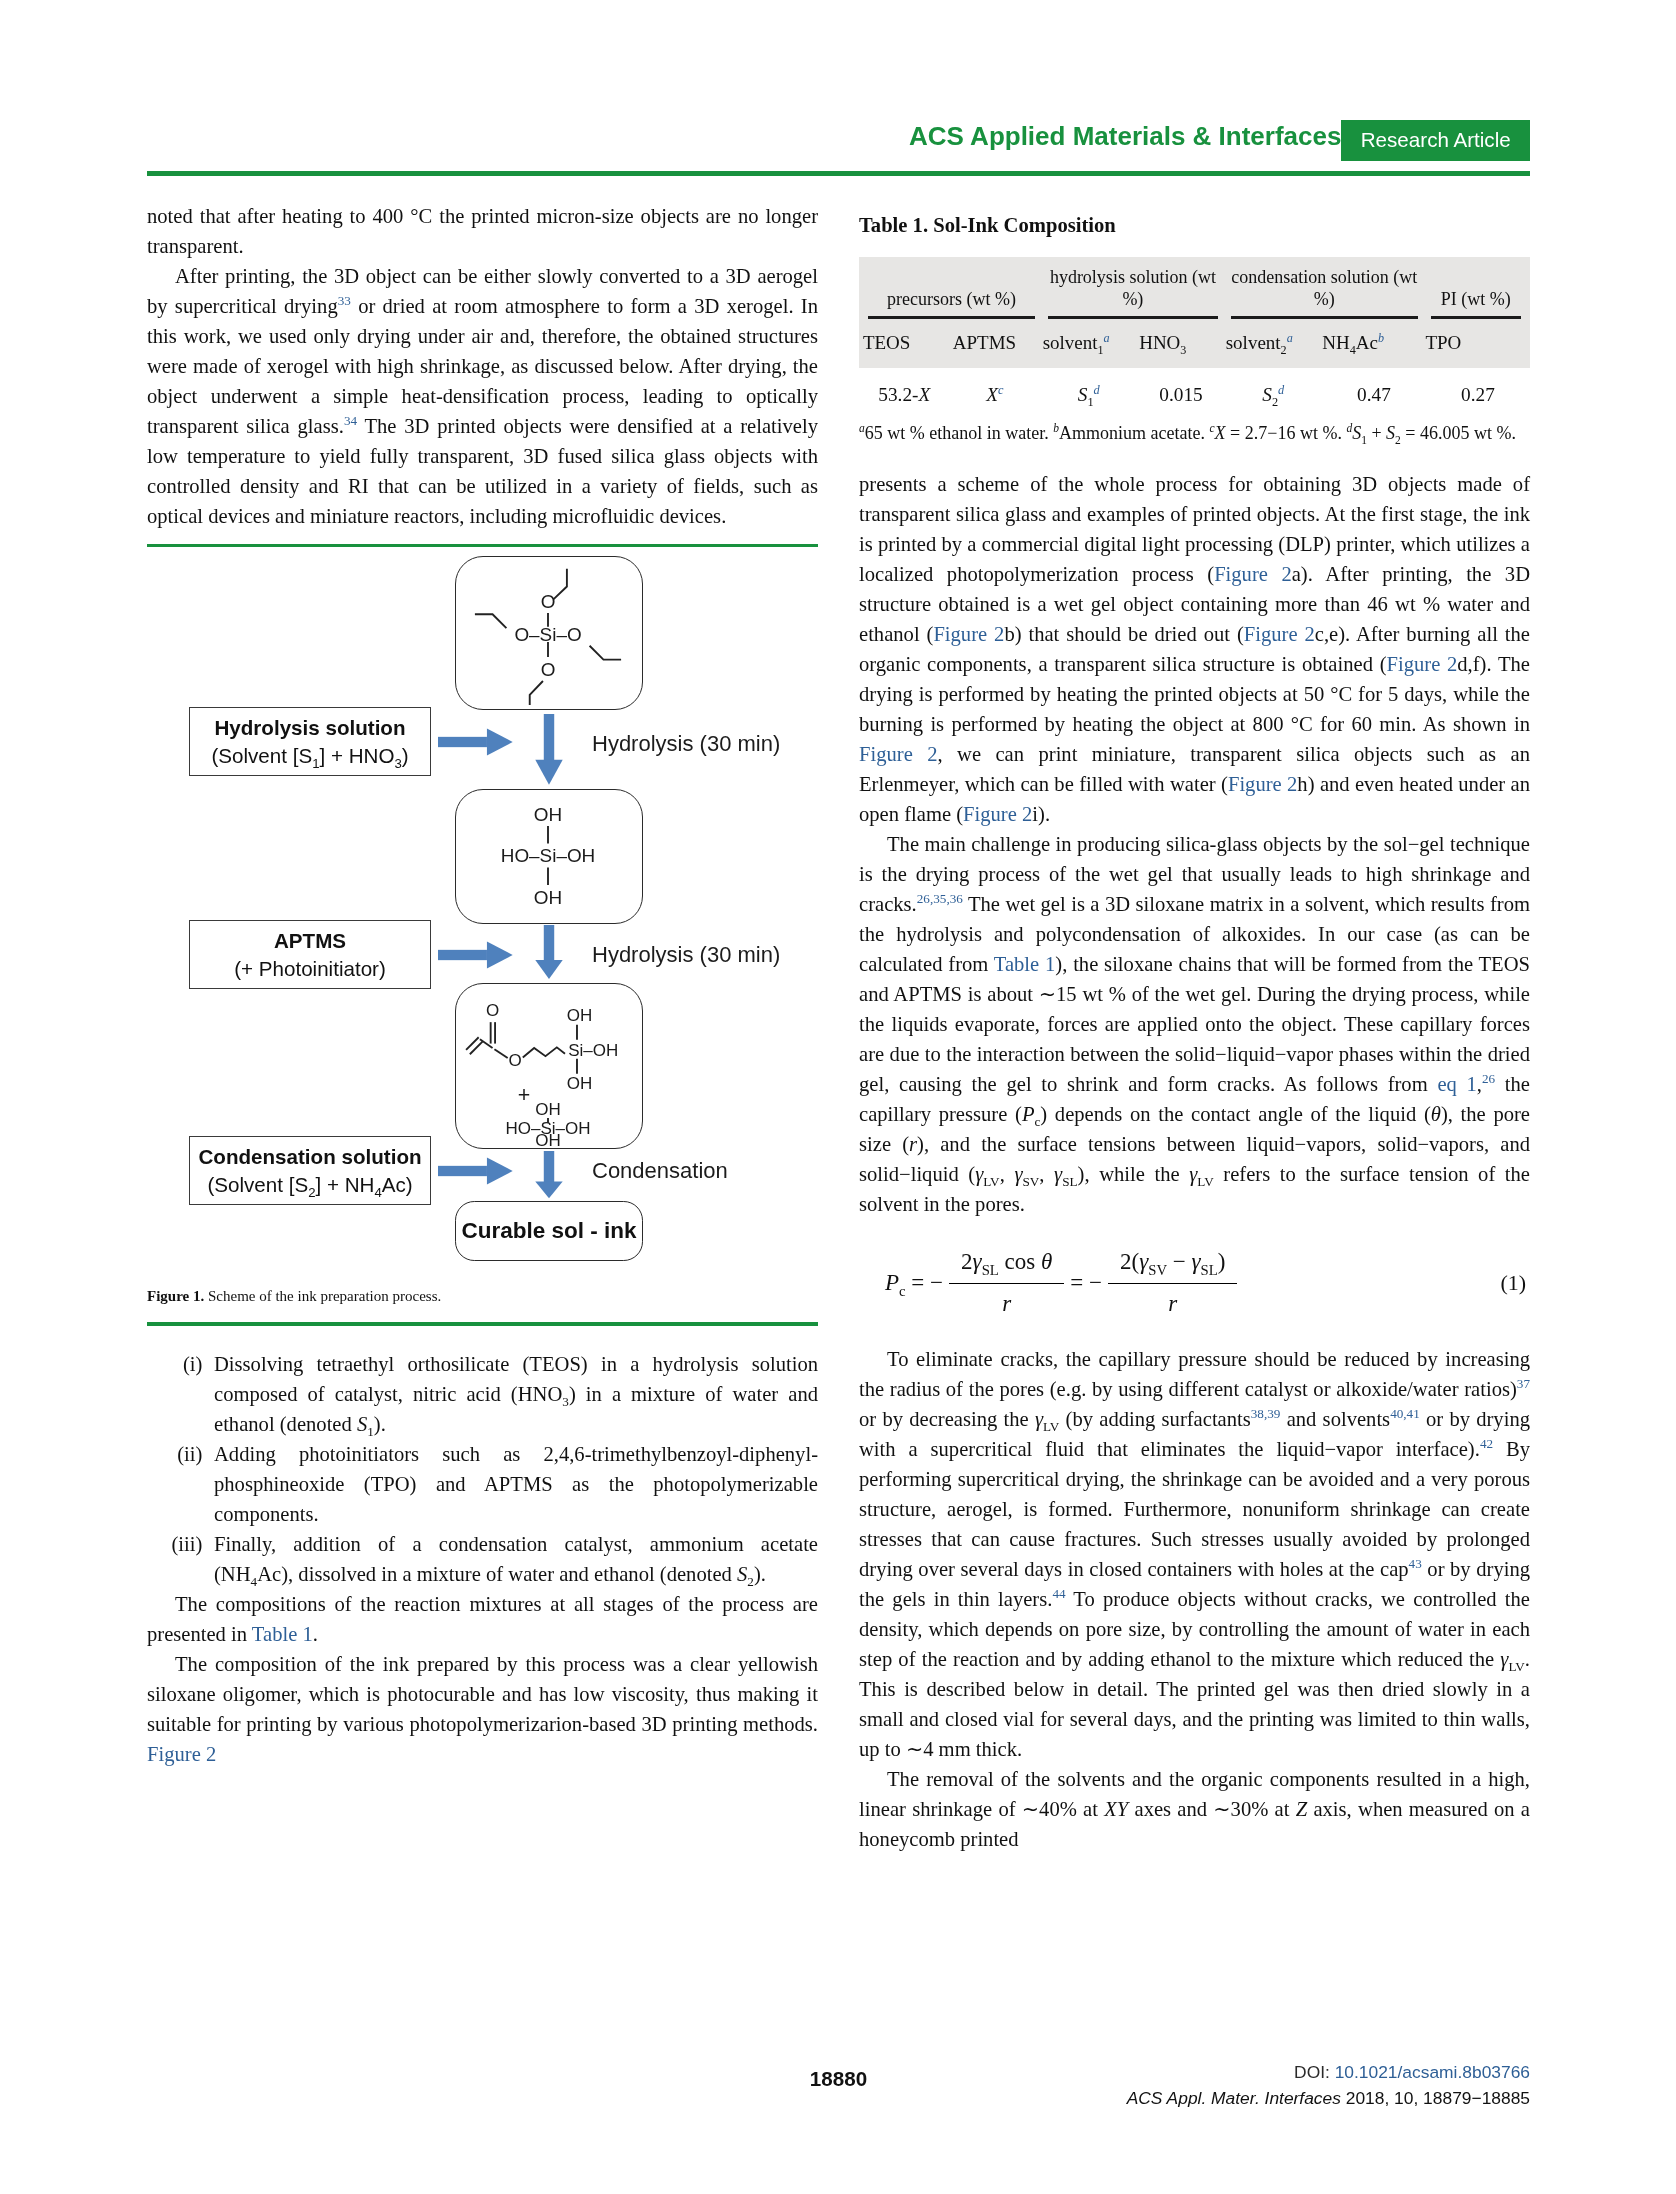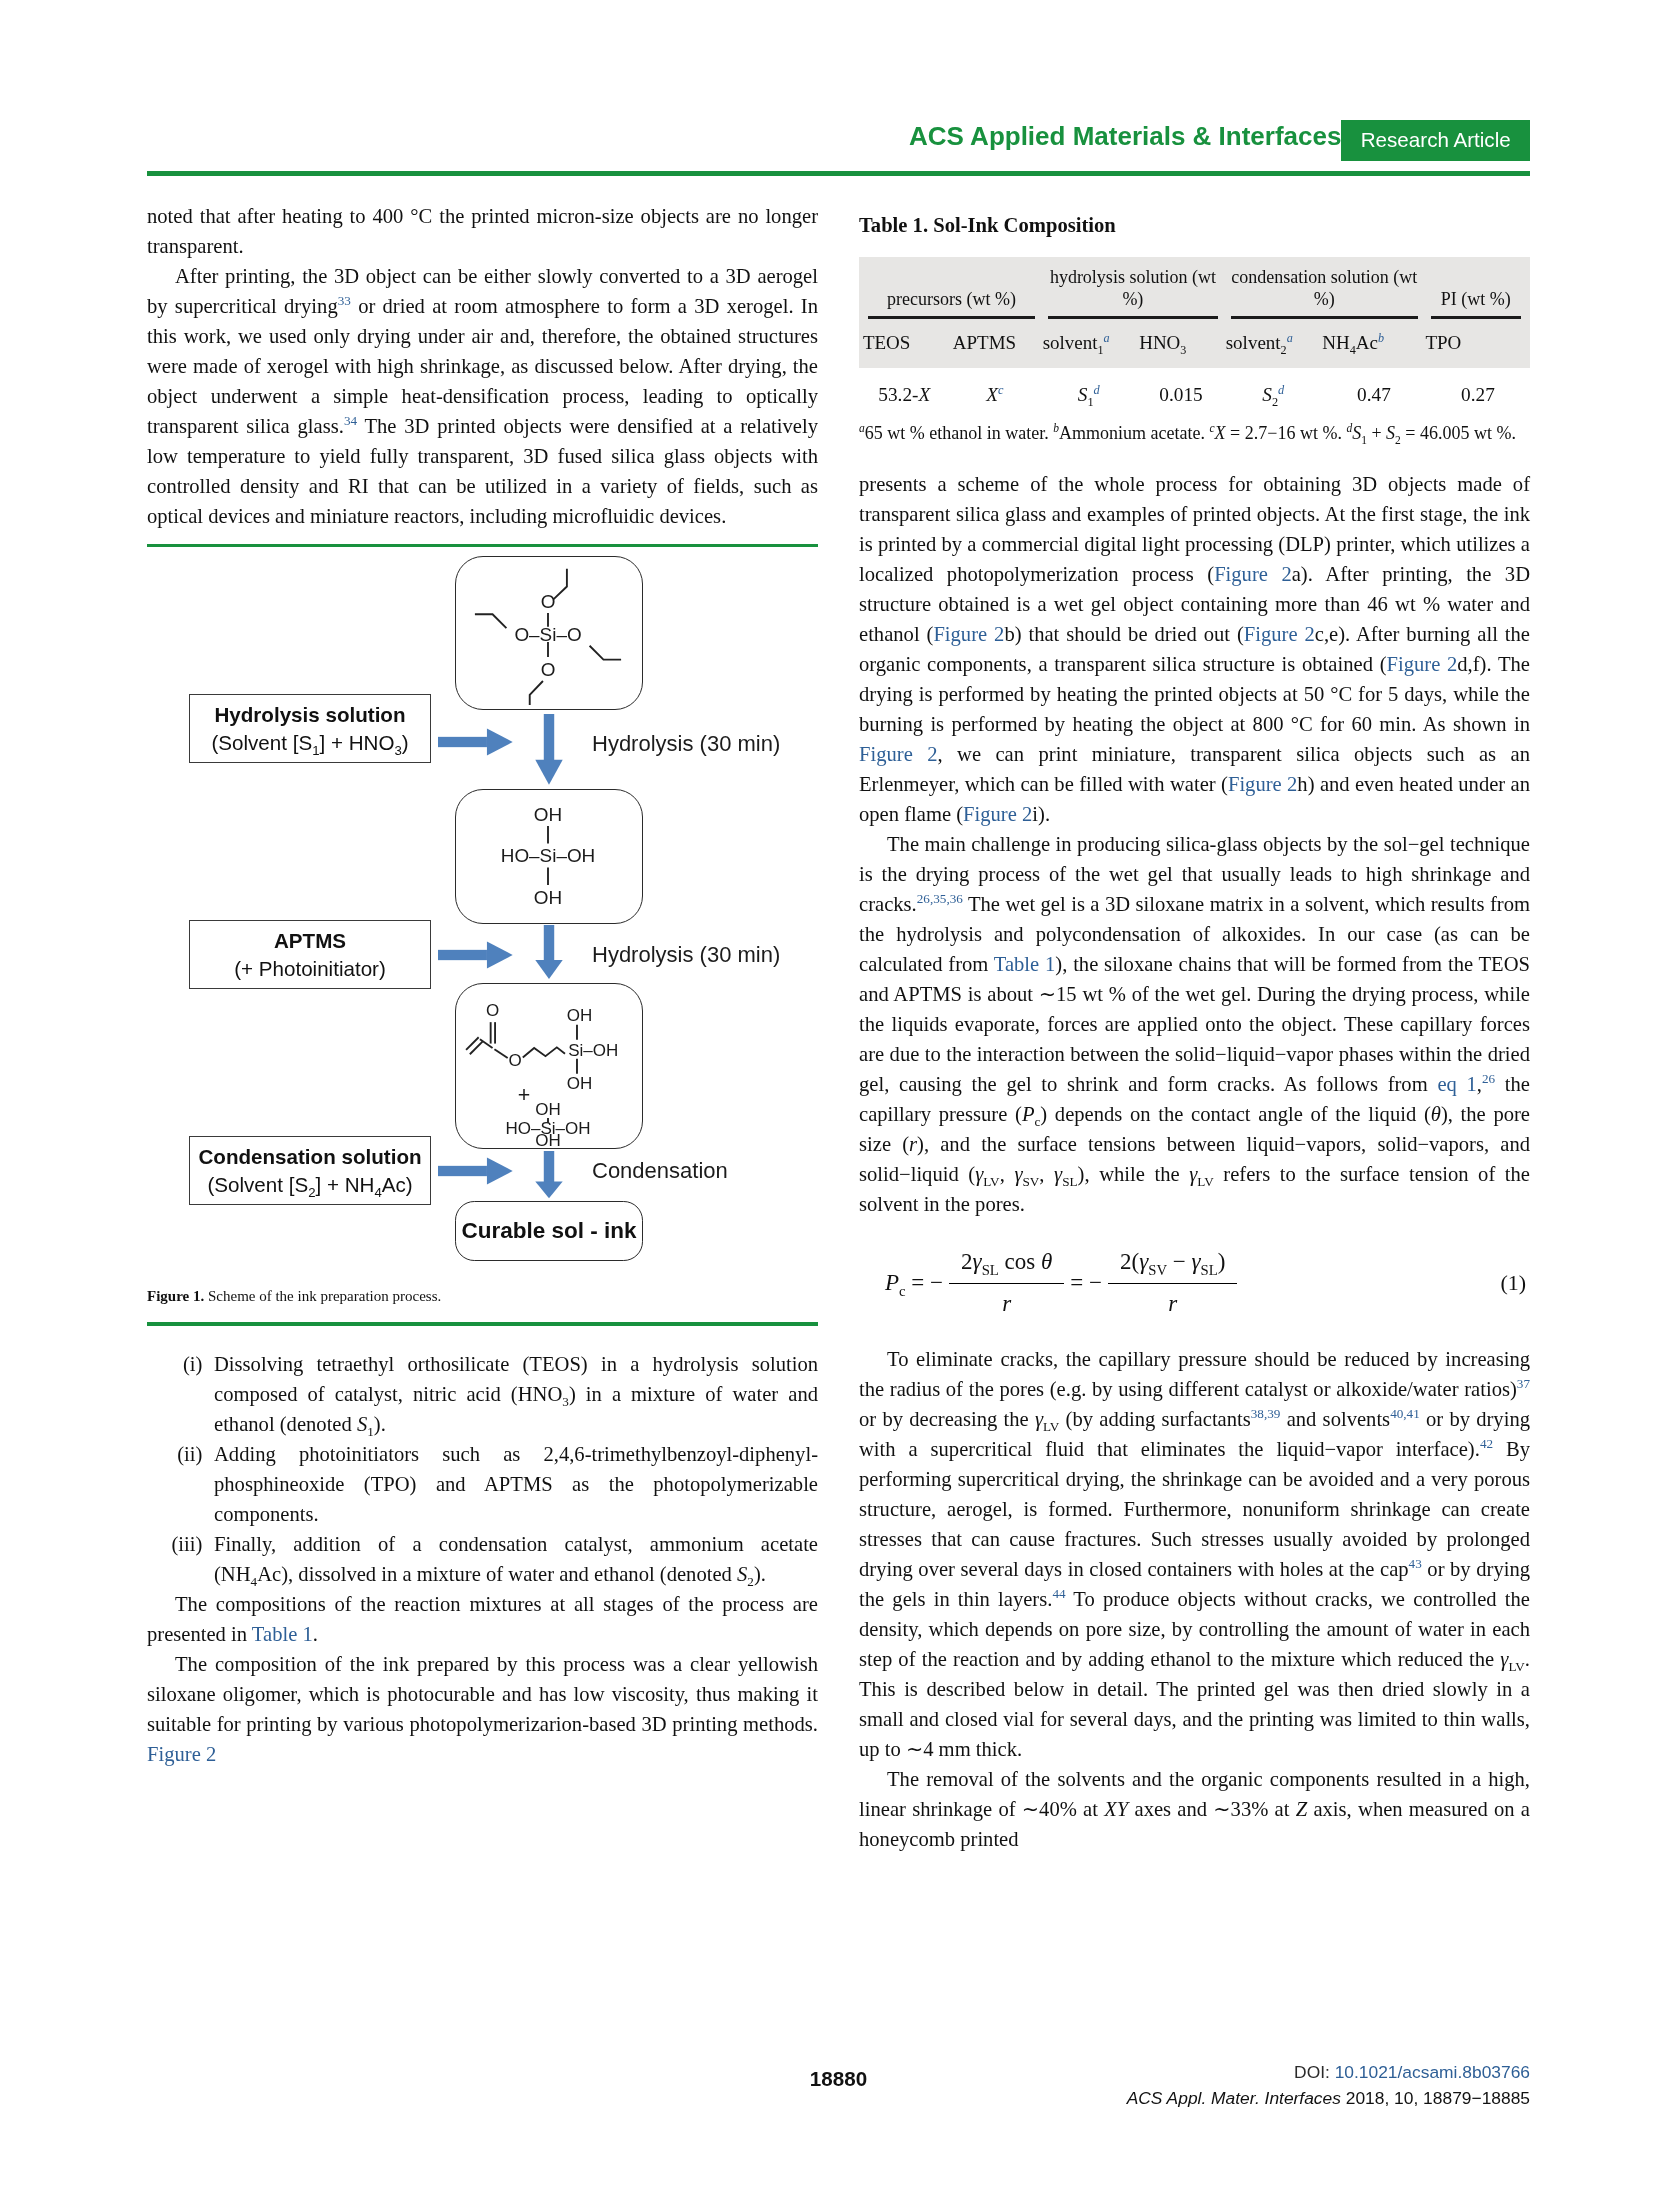--- a/index.html
+++ b/index.html
@@ -108,21 +108,21 @@
               <polyline points="80,112 58,90 30,90"></polyline>
               <polyline points="212,140 234,162 262,162"></polyline>
               <polyline points="138,196 117,218 117,234"></polyline>
             </g>
             <text class="atomtxt" x="146" y="132" font-size="30" text-anchor="middle">O–Si–O</text>
             <text class="atomtxt" x="146" y="80" font-size="30" text-anchor="middle">O</text>
             <text class="atomtxt" x="146" y="188" font-size="30" text-anchor="middle">O</text>
           </svg>
         </div>
 
-        <div class="lbox" style="top:138px;height:69px;">
+        <div class="lbox" style="top:151px;height:69px;">
           <div class="b1">Hydrolysis solution</div>
           <div><span>(Solvent [S</span><sub class="sub">1</sub><span>] + HNO</span><sub class="sub">3</sub><span>)</span></div>
         </div>
         <svg class="rarrow" style="top:171px;" width="76" height="30" viewBox="0 0 118 46">
           <rect x="0" y="15" width="76" height="16" fill="#4f81bd"></rect>
             <polygon points="76,2 116,23 76,44" fill="#4f81bd"></polygon>
         </svg>
         <svg class="darrow" style="top:158px;" width="30" height="72" viewBox="0 0 46 110" preserveAspectRatio="none">
           <rect x="15" y="0" width="16" height="72" fill="#4f81bd"></rect>
             <polygon points="2,70 23,108 44,70" fill="#4f81bd"></polygon>
@@ -284,21 +284,21 @@
       </span>
       <span><span>= −</span></span>
       <span class="frac">
         <span class="num"><span>2(</span><span class="it">γ</span><sub class="sub">SV</sub><span> − </span><span class="it">γ</span><sub class="sub">SL</sub><span>)</span></span>
         <span class="den"><span class="it">r</span></span>
       </span>
       <span class="eqnum">(1)</span>
     </div>
 
     <p class="ind"><span>To eliminate cracks, the capillary pressure should be reduced by increasing the radius of the pores (e.g. by using different catalyst or alkoxide/water ratios)</span><sup class="sup-link">37</sup><span> or by decreasing the </span><span class="it">γ</span><sub class="sub">LV</sub><span> (by adding surfactants</span><sup class="sup-link">38,39</sup><span> and solvents</span><sup class="sup-link">40,41</sup><span> or by drying with a supercritical fluid that eliminates the liquid−vapor interface).</span><sup class="sup-link">42</sup><span> By performing supercritical drying, the shrinkage can be avoided and a very porous structure, aerogel, is formed. Furthermore, nonuniform shrinkage can create stresses that can cause fractures. Such stresses usually avoided by prolonged drying over several days in closed containers with holes at the cap</span><sup class="sup-link">43</sup><span> or by drying the gels in thin layers.</span><sup class="sup-link">44</sup><span> To produce objects without cracks, we controlled the density, which depends on pore size, by controlling the amount of water in each step of the reaction and by adding ethanol to the mixture which reduced the </span><span class="it">γ</span><sub class="sub">LV</sub><span>. This is described below in detail. The printed gel was then dried slowly in a small and closed vial for several days, and the printing was limited to thin walls, up to ∼4 mm thick.</span></p>
-    <p class="ind"><span>The removal of the solvents and the organic components resulted in a high, linear shrinkage of ∼40% at </span><span class="it">XY</span><span> axes and ∼33% at </span><span class="it">Z</span><span> axis, when measured on a honeycomb printed</span></p>
+    <p class="ind"><span>The removal of the solvents and the organic components resulted in a high, linear shrinkage of ∼40% at </span><span class="it">XY</span><span> axes and ∼30% at </span><span class="it">Z</span><span> axis, when measured on a honeycomb printed</span></p>
   </div>
 </div>
 
 <div class="pgnum">18880</div>
 <div class="footright">
   <div>
     <span class="doi-label">DOI: </span><span class="doi-link">10.1021/acsami.8b03766</span>
   </div>
   <div>
     <span class="cit-it">ACS Appl. Mater. Interfaces </span><span>2018, 10, 18879−18885</span>

